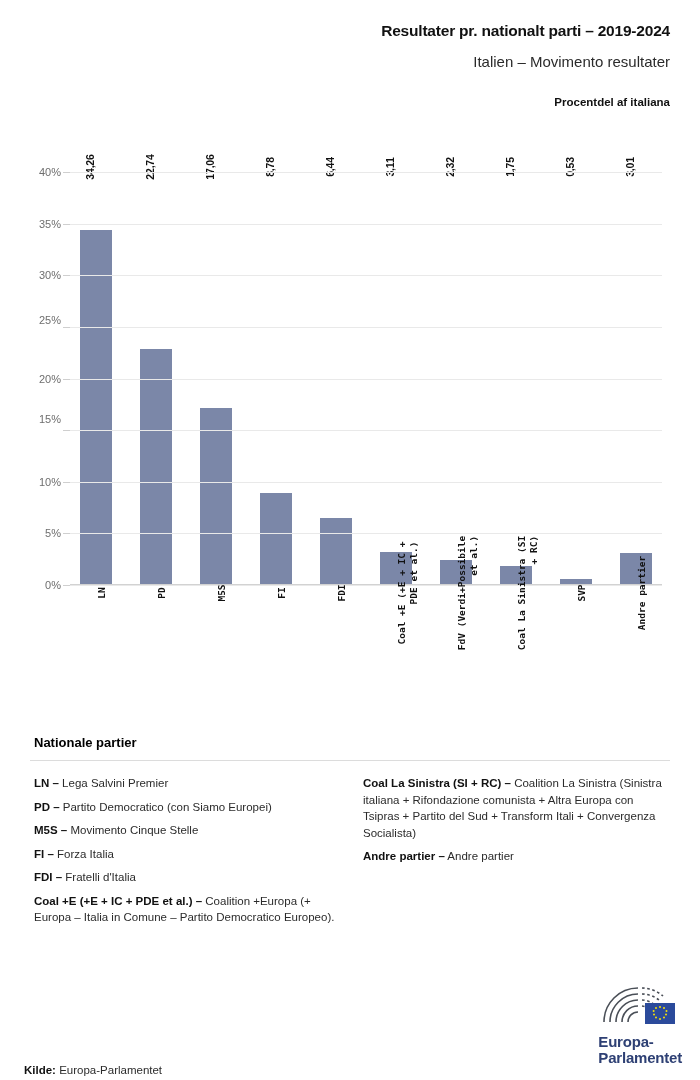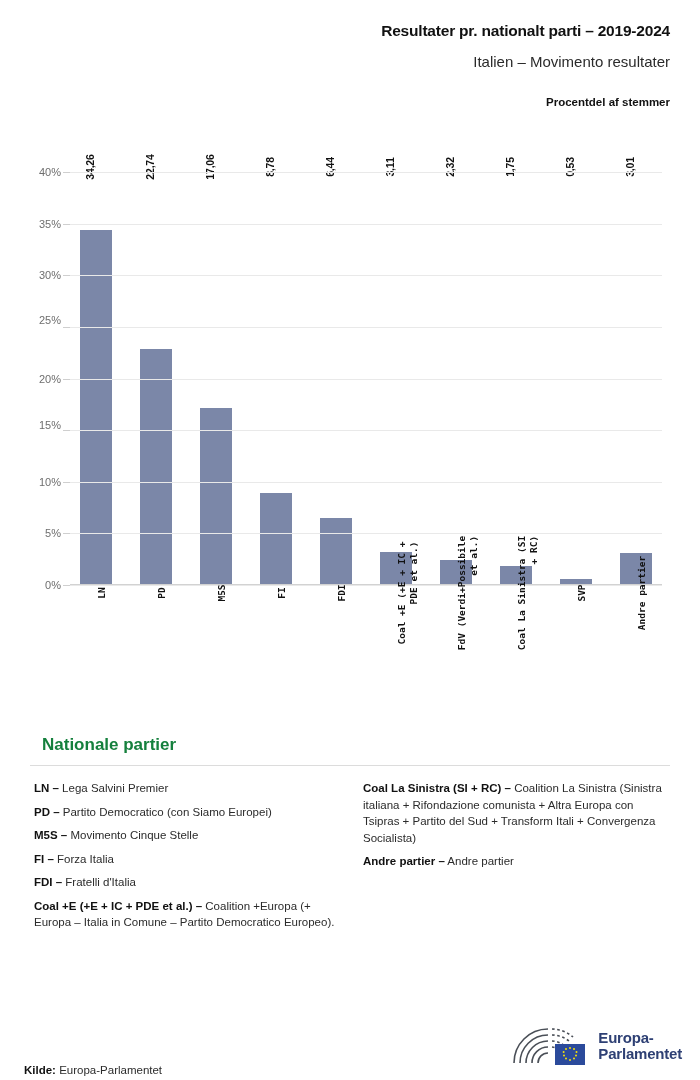--- a/index.html
+++ b/index.html
@@ -139,24 +139,24 @@
 
   
   .legend {
     position: absolute;
     left: 0; top: 735px;
     width: 700px;
     padding: 0 30px;
     box-sizing: border-box;
   }
   .legend-title {
-    font-size: 17px;
-    font-weight: bold;
-    color: #15803d;
-    margin: 0 0 10px 12px;
+    font-size: 13px;
+    font-weight: bold;
+    color: #000000;
+    margin: 0 0 10px 4px;
   }
   .legend-rule {
     height: 1px;
     background: #dcdcdc;
     margin-bottom: 14px;
   }
   .legend-cols {
     display: flex;
     gap: 22px;
     padding-left: 4px;
@@ -185,37 +185,38 @@
     font-size: 11.5px;
     color: #2b2b2b;
   }
   .source b { color: #111111; font-weight: bold; }
   .ep-logo {
     position: absolute;
     right: 18px; bottom: 14px;
     display: flex;
     align-items: center;
     gap: 9px;
+    flex-direction: column;
   }
   .ep-logo-text {
     font-size: 15px;
     font-weight: bold;
     line-height: 16px;
     color: #2e4074;
     white-space: pre-line;
     letter-spacing: -0.2px;
   }
 </style>
 </head>
 <body>
 
 <div class="header">
   <h1 class="title">Resultater pr. nationalt parti – 2019-2024</h1>
   <h2 class="subtitle">Italien – Movimento resultater</h2>
-  <div class="axis-title">Procentdel af stemmer</div>
+  <div class="axis-title">Procentdel af italiana</div>
 </div>
 
 <div class="chart-wrap">
   <div class="plot" id="plot">
     <div class="baseline"></div>
     <div class="bars" id="bars">
         <div class="bar-slot">
           <div class="bar" style="height: 353.734px; background: rgb(123, 135, 168);">
             <div class="bar-value">34,26</div>
           </div>
@@ -274,21 +275,21 @@
         <div class="tickmark"></div>
       </div>
       <div class="ytick" style="top: 361.375px;">5%</div>
       <div class="gridline" style="top: 309.75px;">
         <div class="tickmark"></div>
       </div>
       <div class="ytick" style="top: 309.75px;">10%</div>
       <div class="gridline" style="top: 258.125px;">
         <div class="tickmark"></div>
       </div>
-      <div class="ytick" style="top: 253px;">15%</div>
+      <div class="ytick" style="top: 247px;">15%</div>
       <div class="gridline" style="top: 206.5px;">
         <div class="tickmark"></div>
       </div>
       <div class="ytick" style="top: 206.5px;">20%</div>
       <div class="gridline" style="top: 154.875px;">
         <div class="tickmark"></div>
       </div>
       <div class="ytick" style="top: 148px;">25%</div>
       <div class="gridline" style="top: 103.25px;">
         <div class="tickmark"></div>

